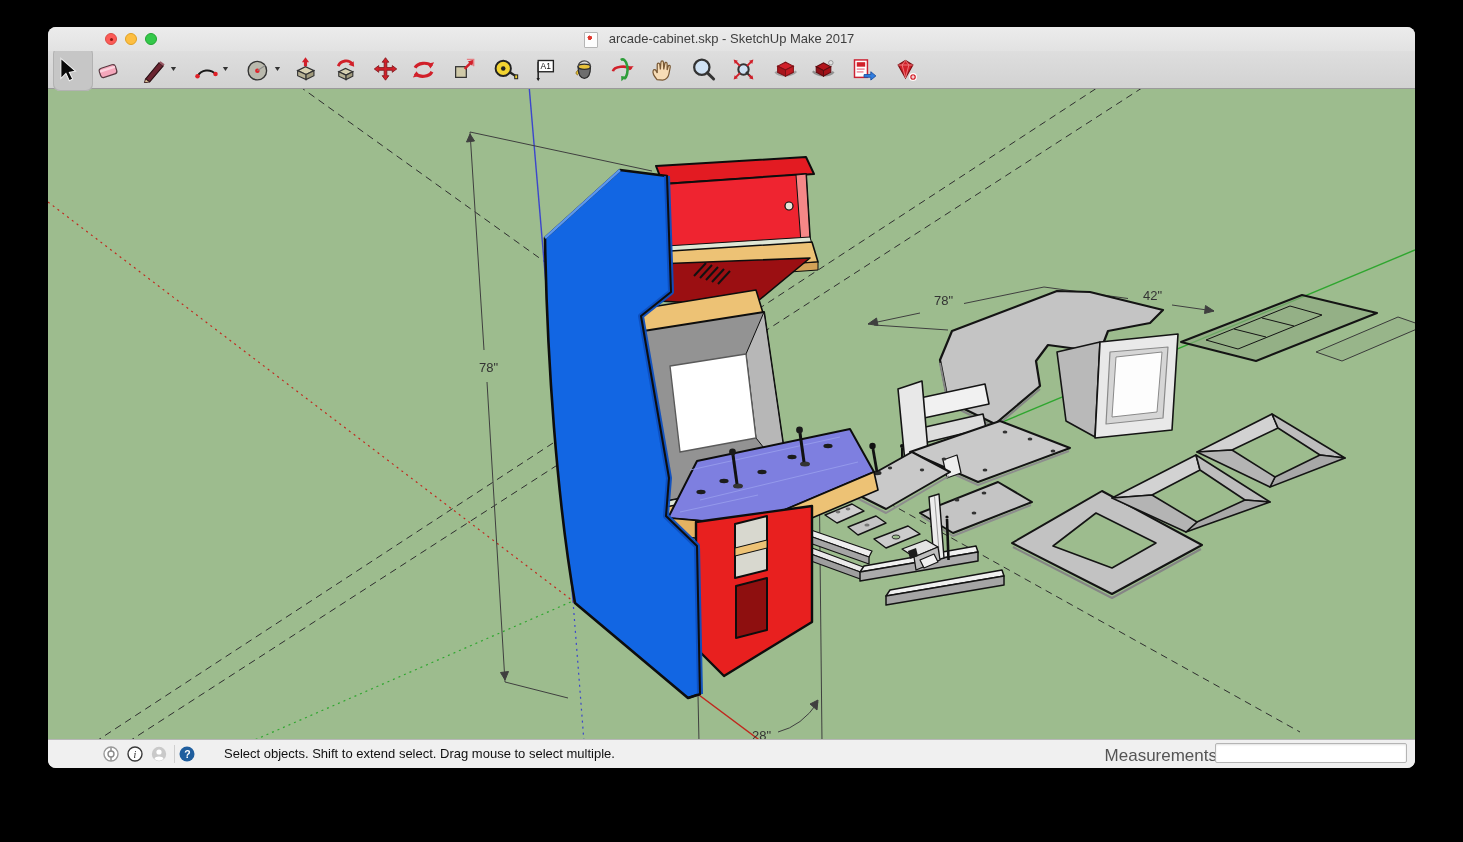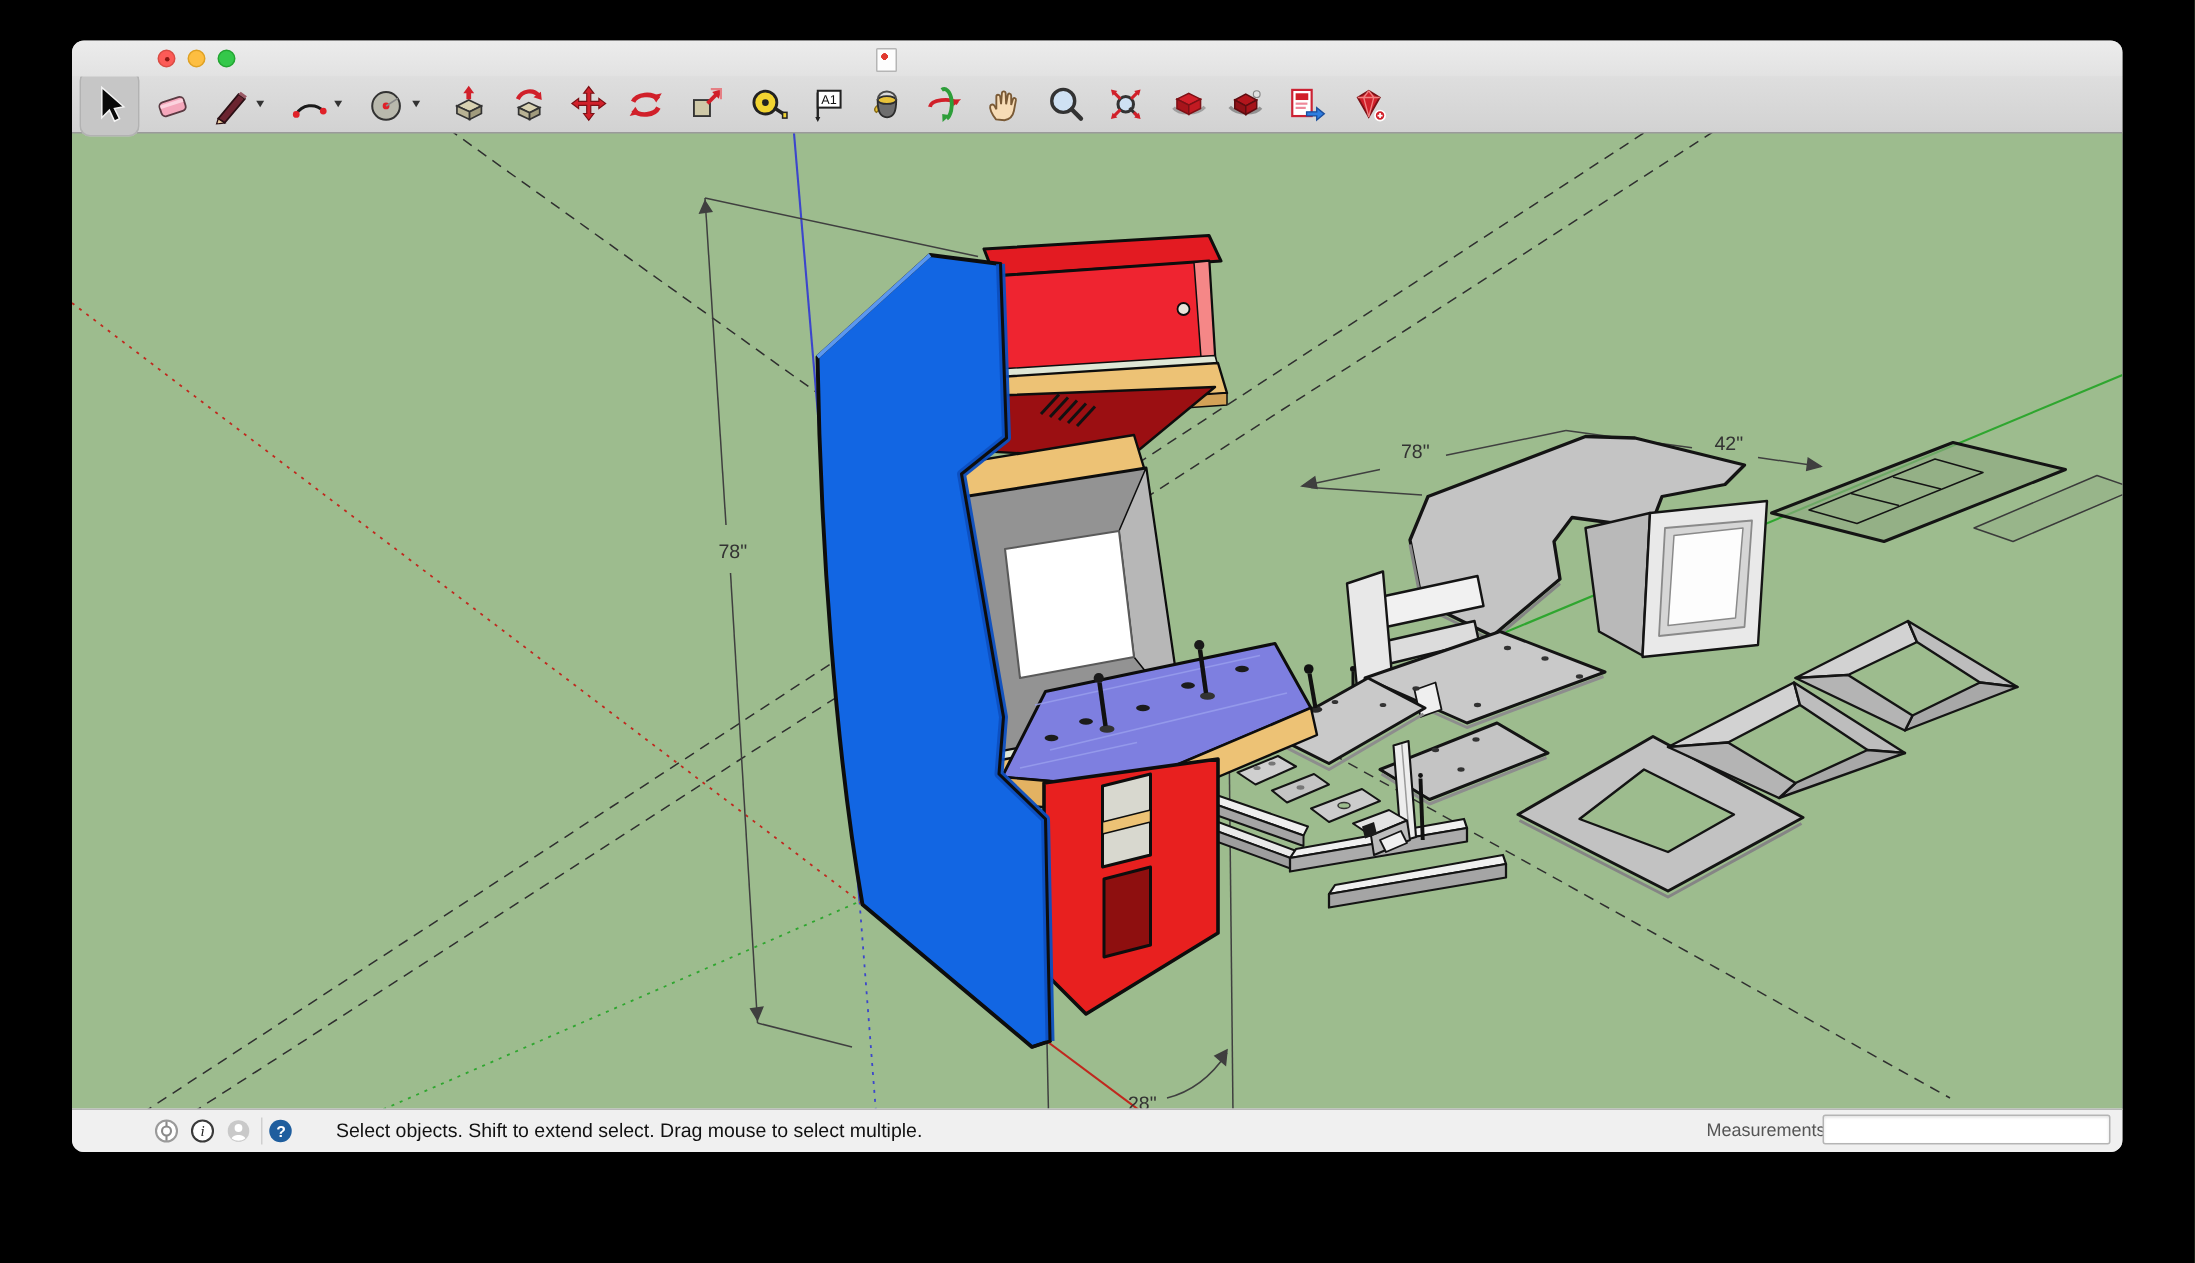--- a/index.html
+++ b/index.html
@@ -16,49 +16,50 @@
   .tl.min{left:77px;background:#fdbe41;border:1px solid #dfa123;}
   .tl.max{left:97px;background:#34c84a;border:1px solid #23a532;}
   .title{position:absolute;left:0;right:0;top:4px;text-align:center;font-size:13px;color:#3e3e3e;}
   .docicon{position:absolute;left:50%;margin-left:-148px;top:5px;width:12px;height:14px;background:#fdfdfd;
     border:1px solid #b5b5b5;border-radius:1px;}
   .docicon::after{content:"";position:absolute;left:2px;top:2px;width:6px;height:6px;
     background:radial-gradient(circle at 45% 45%,#e0392f 0 45%,transparent 50%);}
   
   .toolbar{position:absolute;left:0;top:24px;width:100%;height:37px;
     background:linear-gradient(#dedede,#d2d2d2);border-bottom:1px solid #9a9a9a;z-index:4;}
-  .tbtn{position:absolute;top:-2px;width:40px;height:40px;display:flex;align-items:center;justify-content:center;}
+  .tbtn{position:absolute;top:-2px;width:40px;height:40px;display:flex;align-items:center;}
   .tbtn svg{width:27px;height:27px;}
   .tbtn.wide{width:54px;justify-content:flex-start;padding-left:5px;box-sizing:border-box;}
   .tbtn .caret{font-size:9px;color:#333;margin-left:1px;transform:scaleY(.8);}
   .tbtn.active{background:#c6c6c6;border-radius:7px;box-shadow:inset 0 0 0 1px #b2b2b2;top:-4px;height:44px;}
   
   .viewport{position:absolute;left:0;top:61px;width:1367px;height:652px;background:#9dbc8e;}
   .viewport svg{display:block;}
   
   .statusbar{position:absolute;left:0;bottom:0;width:100%;height:28px;background:#f0f0f0;
     border-top:1px solid #b7b7b7;z-index:5;}
   .sicon{position:absolute;top:6px;width:16px;height:16px;}
   .sdivider{position:absolute;top:5px;left:126px;width:1px;height:18px;background:#cfcfcf;}
   .smsg{position:absolute;left:160px;top:6px;font-size:13px;color:#111;margin-left:16px;}
-  .mlabel{position:absolute;right:198px;top:6px;font-size:12px;color:#555;}
+  .mlabel{position:absolute;right:198px;top:6px;font-size:17px;color:#555;}
   .minput{position:absolute;right:8px;top:3px;width:182px;height:16px;border:1px solid #b5b5b5;
     background:#fff;border-radius:2px;font-size:12px;padding:1px 4px;box-shadow:inset 0 1px 2px rgba(0,0,0,.12);}
 </style>
 </head>
 <body>
 
 <div class="stage">
   <div class="window">
 
     <div class="titlebar">
       <div class="tl close"></div>
       <div class="tl min"></div>
       <div class="tl max"></div>
       <div class="docicon"></div>
+      <div class="title">arcade-cabinet.skp - SketchUp Make 2017</div>
     </div>
 
     <div class="toolbar">
 
       <div class="tbtn active" style="left:5px" title="Select">
         <svg viewBox="0 0 24 24">
             <path d="M7 2 L7 20 L11.5 15.5 L14.5 22 L17.5 20.5 L14.5 14.5 L20 13.5 Z" fill="#0a0a0a" stroke="#f4f4f4" stroke-width="0.9"></path>
           </svg>
       </div>
 

